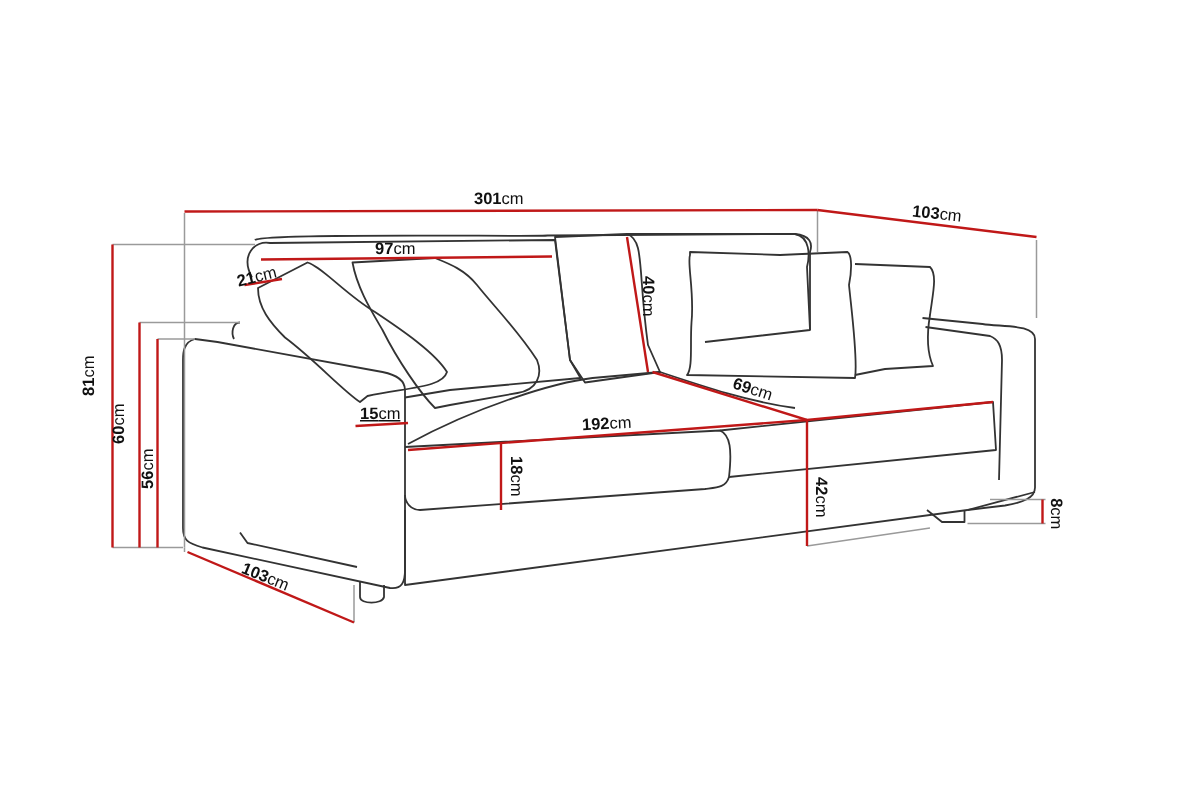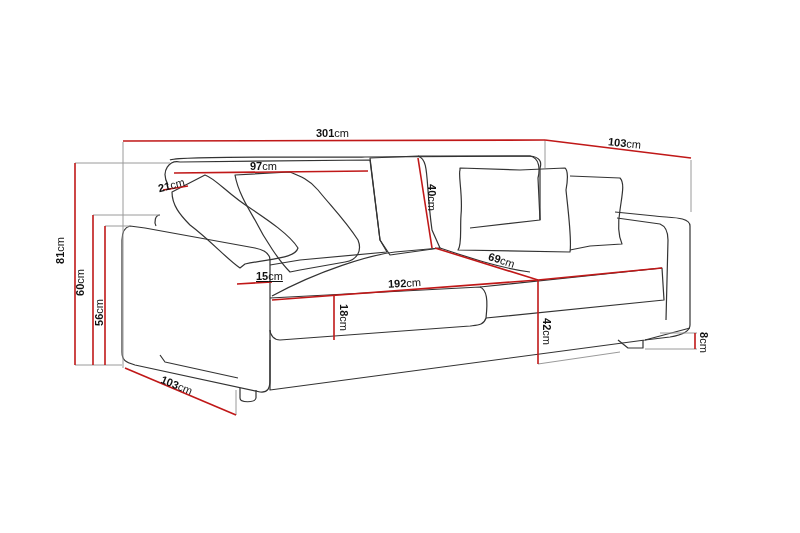--- a/index.html
+++ b/index.html
@@ -83,19 +83,19 @@
 </svg>
 
 <div class="dim" style="left:316px;top:128px;"><b>301</b><span class="u">cm</span></div>
 <div class="dim" style="left:608px;top:138px;transform:rotate(6deg);"><b>103</b><span class="u">cm</span></div>
 <div class="dim" style="left:250px;top:161px;"><b>97</b><span class="u">cm</span></div>
 <div class="dim" style="left:158px;top:180px;transform:rotate(-14deg);"><b>21</b><span class="u">cm</span></div>
 <div class="dim" style="left:418px;top:192px;transform:rotate(90deg);"><b>40</b><span class="u">cm</span></div>
 <div class="dim" style="left:47px;top:245px;transform:rotate(-90deg);"><b>81</b><span class="u">cm</span></div>
 <div class="dim" style="left:67px;top:277px;transform:rotate(-90deg);"><b>60</b><span class="u">cm</span></div>
 <div class="dim" style="left:86px;top:307px;transform:rotate(-90deg);"><b>56</b><span class="u">cm</span></div>
-<div class="dim" style="left:256px;top:271px;text-decoration:underline;"><b>15</b><span class="u">cm</span></div>
+<div class="dim" style="left:240px;top:271px;text-decoration:underline;"><b>15</b><span class="u">cm</span></div>
 <div class="dim" style="left:388px;top:278px;transform:rotate(-3deg);"><b>192</b><span class="u">cm</span></div>
 <div class="dim" style="left:488px;top:255px;transform:rotate(18deg);"><b>69</b><span class="u">cm</span></div>
 <div class="dim" style="left:330px;top:312px;transform:rotate(90deg);"><b>18</b><span class="u">cm</span></div>
 <div class="dim" style="left:533px;top:326px;transform:rotate(90deg);"><b>42</b><span class="u">cm</span></div>
 <div class="dim" style="left:693px;top:337px;transform:rotate(90deg);"><b>8</b><span class="u">cm</span></div>
 <div class="dim" style="left:160px;top:380px;transform:rotate(22deg);"><b>103</b><span class="u">cm</span></div>
 
 </body></html>

